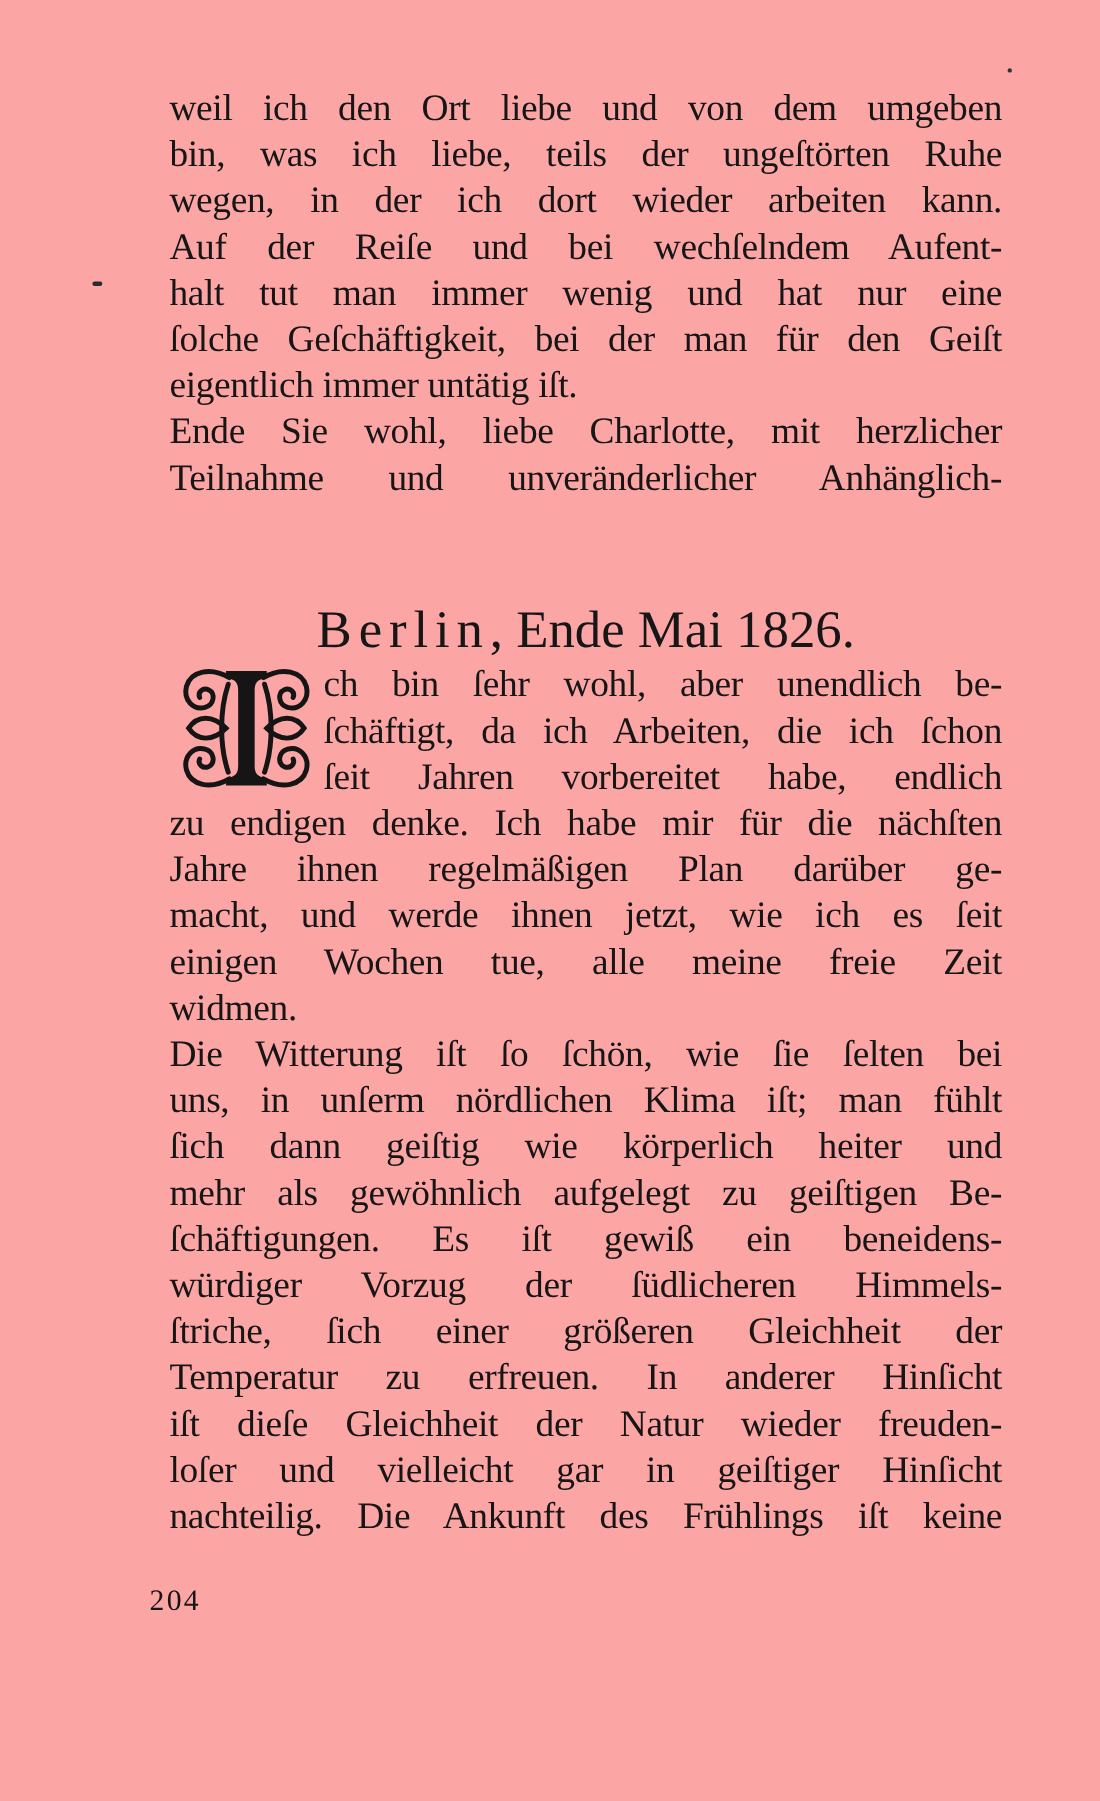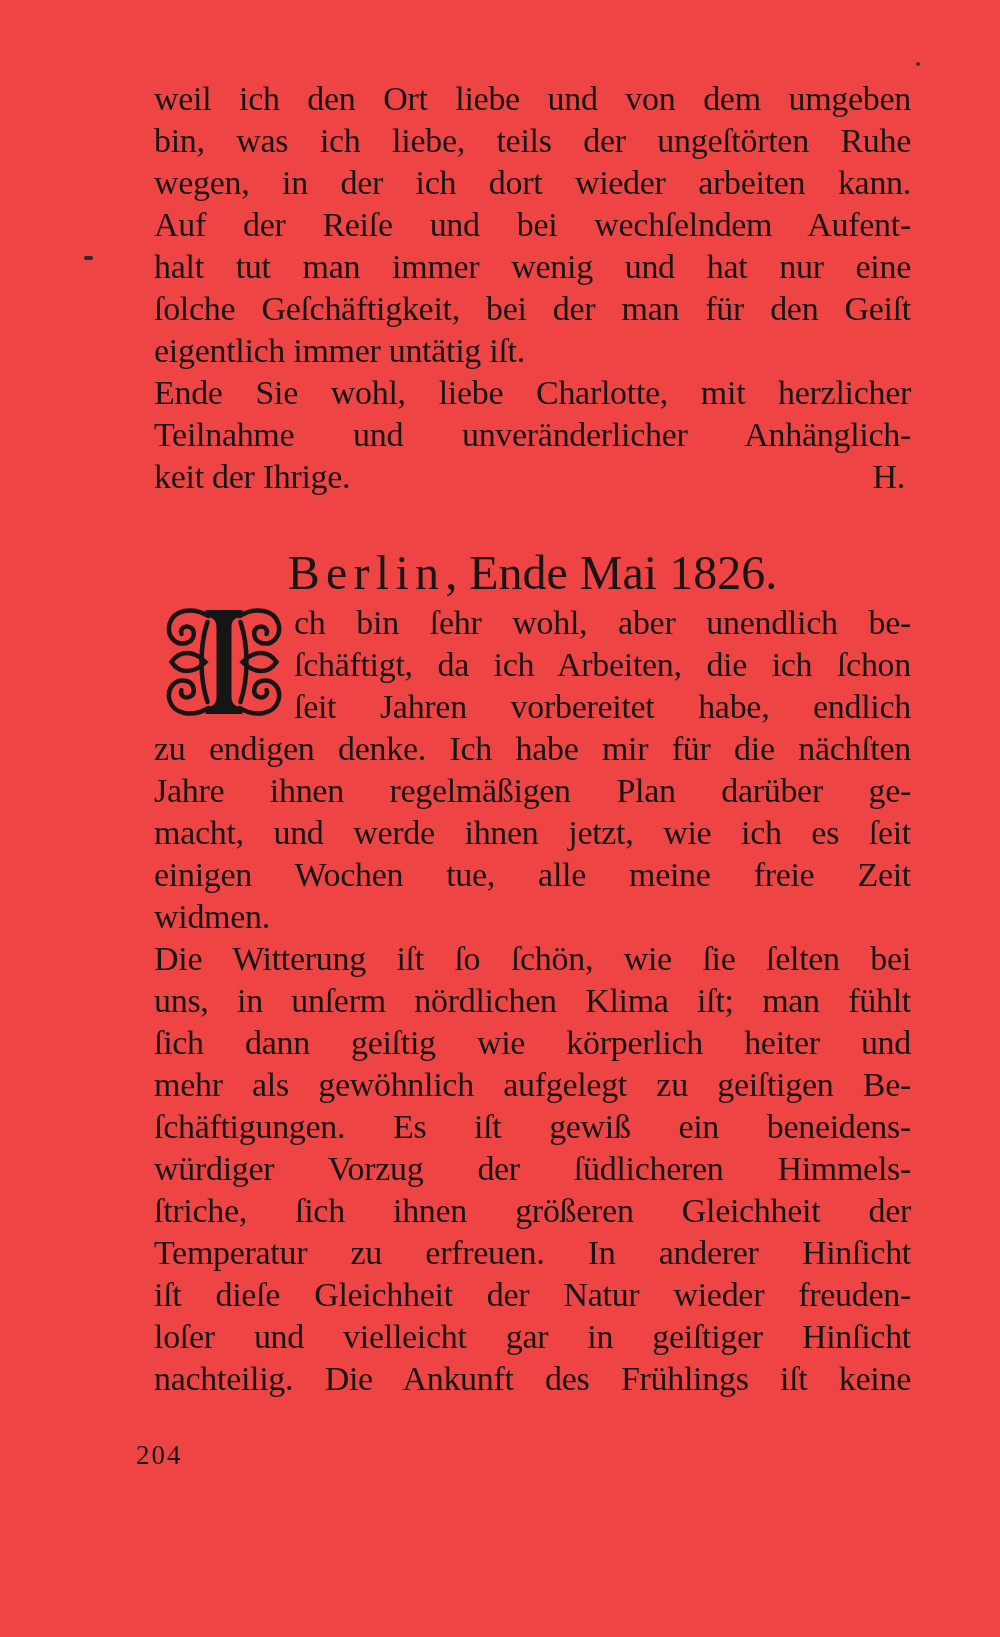--- a/index.html
+++ b/index.html
@@ -1,19 +1,19 @@
 <!DOCTYPE html>
 <html><head>
 <meta charset="utf-8">
 <style>
   html,body{margin:0;padding:0;background:#ffffff;}
   .page{
     position:relative;
     width:1000px;height:1637px;
-    background:#ef4444;
+    background:#fca5a5;
     color:#161616;
     font-family:"Liberation Serif","DejaVu Serif",serif;
     overflow:hidden;
   }
   .column{
     position:absolute;left:154px;width:757px;
     font-size:34px;line-height:42px;letter-spacing:-0.3px;
   }
   .upper{top:78px;}
   .body-block{top:602px;}
@@ -64,24 +64,20 @@
       <div class="line">bin, was ich liebe, teils der ungeſtörten Ruhe</div>
       <div class="line">wegen, in der ich dort wieder arbeiten kann.</div>
       <div class="line">Auf der Reiſe und bei wechſelndem Aufent-</div>
       <div class="line">halt tut man immer wenig und hat nur eine</div>
       <div class="line">ſolche Geſchäftigkeit, bei der man für den Geiſt</div>
       <div class="line endp">eigentlich immer untätig iſt.</div>
     </div>
     <div class="para">
       <div class="line">Ende Sie wohl, liebe Charlotte, mit herzlicher</div>
       <div class="line">Teilnahme und unveränderlicher Anhänglich-</div>
-      <div class="sigline">
-        <span>keit der Ihrige.</span>
-        <span class="sig">H.</span>
-      </div>
     </div>
   </div>
 
   <h2 class="heading"><span class="place">Berlin</span><span>, Ende Mai 1826.</span></h2>
 
   <div class="column body-block">
     <div class="para">
       <span class="dropcap">
         <svg width="128" height="112" viewBox="0 0 125 112">
           <g stroke="#151515" fill="none" stroke-width="4.5" stroke-linecap="round">
@@ -108,21 +104,21 @@
       <div class="line">einigen Wochen tue, alle meine freie Zeit</div>
       <div class="line endp">widmen.</div>
     </div>
     <div class="para">
       <div class="line">Die Witterung iſt ſo ſchön, wie ſie ſelten bei</div>
       <div class="line">uns, in unſerm nördlichen Klima iſt; man fühlt</div>
       <div class="line">ſich dann geiſtig wie körperlich heiter und</div>
       <div class="line">mehr als gewöhnlich aufgelegt zu geiſtigen Be-</div>
       <div class="line">ſchäftigungen. Es iſt gewiß ein beneidens-</div>
       <div class="line">würdiger Vorzug der ſüdlicheren Himmels-</div>
-      <div class="line">ſtriche, ſich ihnen größeren Gleichheit der</div>
+      <div class="line">ſtriche, ſich einer größeren Gleichheit der</div>
       <div class="line">Temperatur zu erfreuen. In anderer Hinſicht</div>
       <div class="line">iſt dieſe Gleichheit der Natur wieder freuden-</div>
       <div class="line">loſer und vielleicht gar in geiſtiger Hinſicht</div>
       <div class="line">nachteilig. Die Ankunft des Frühlings iſt keine</div>
     </div>
   </div>
 
   <div class="pagenum">204</div>
 
 </div>

